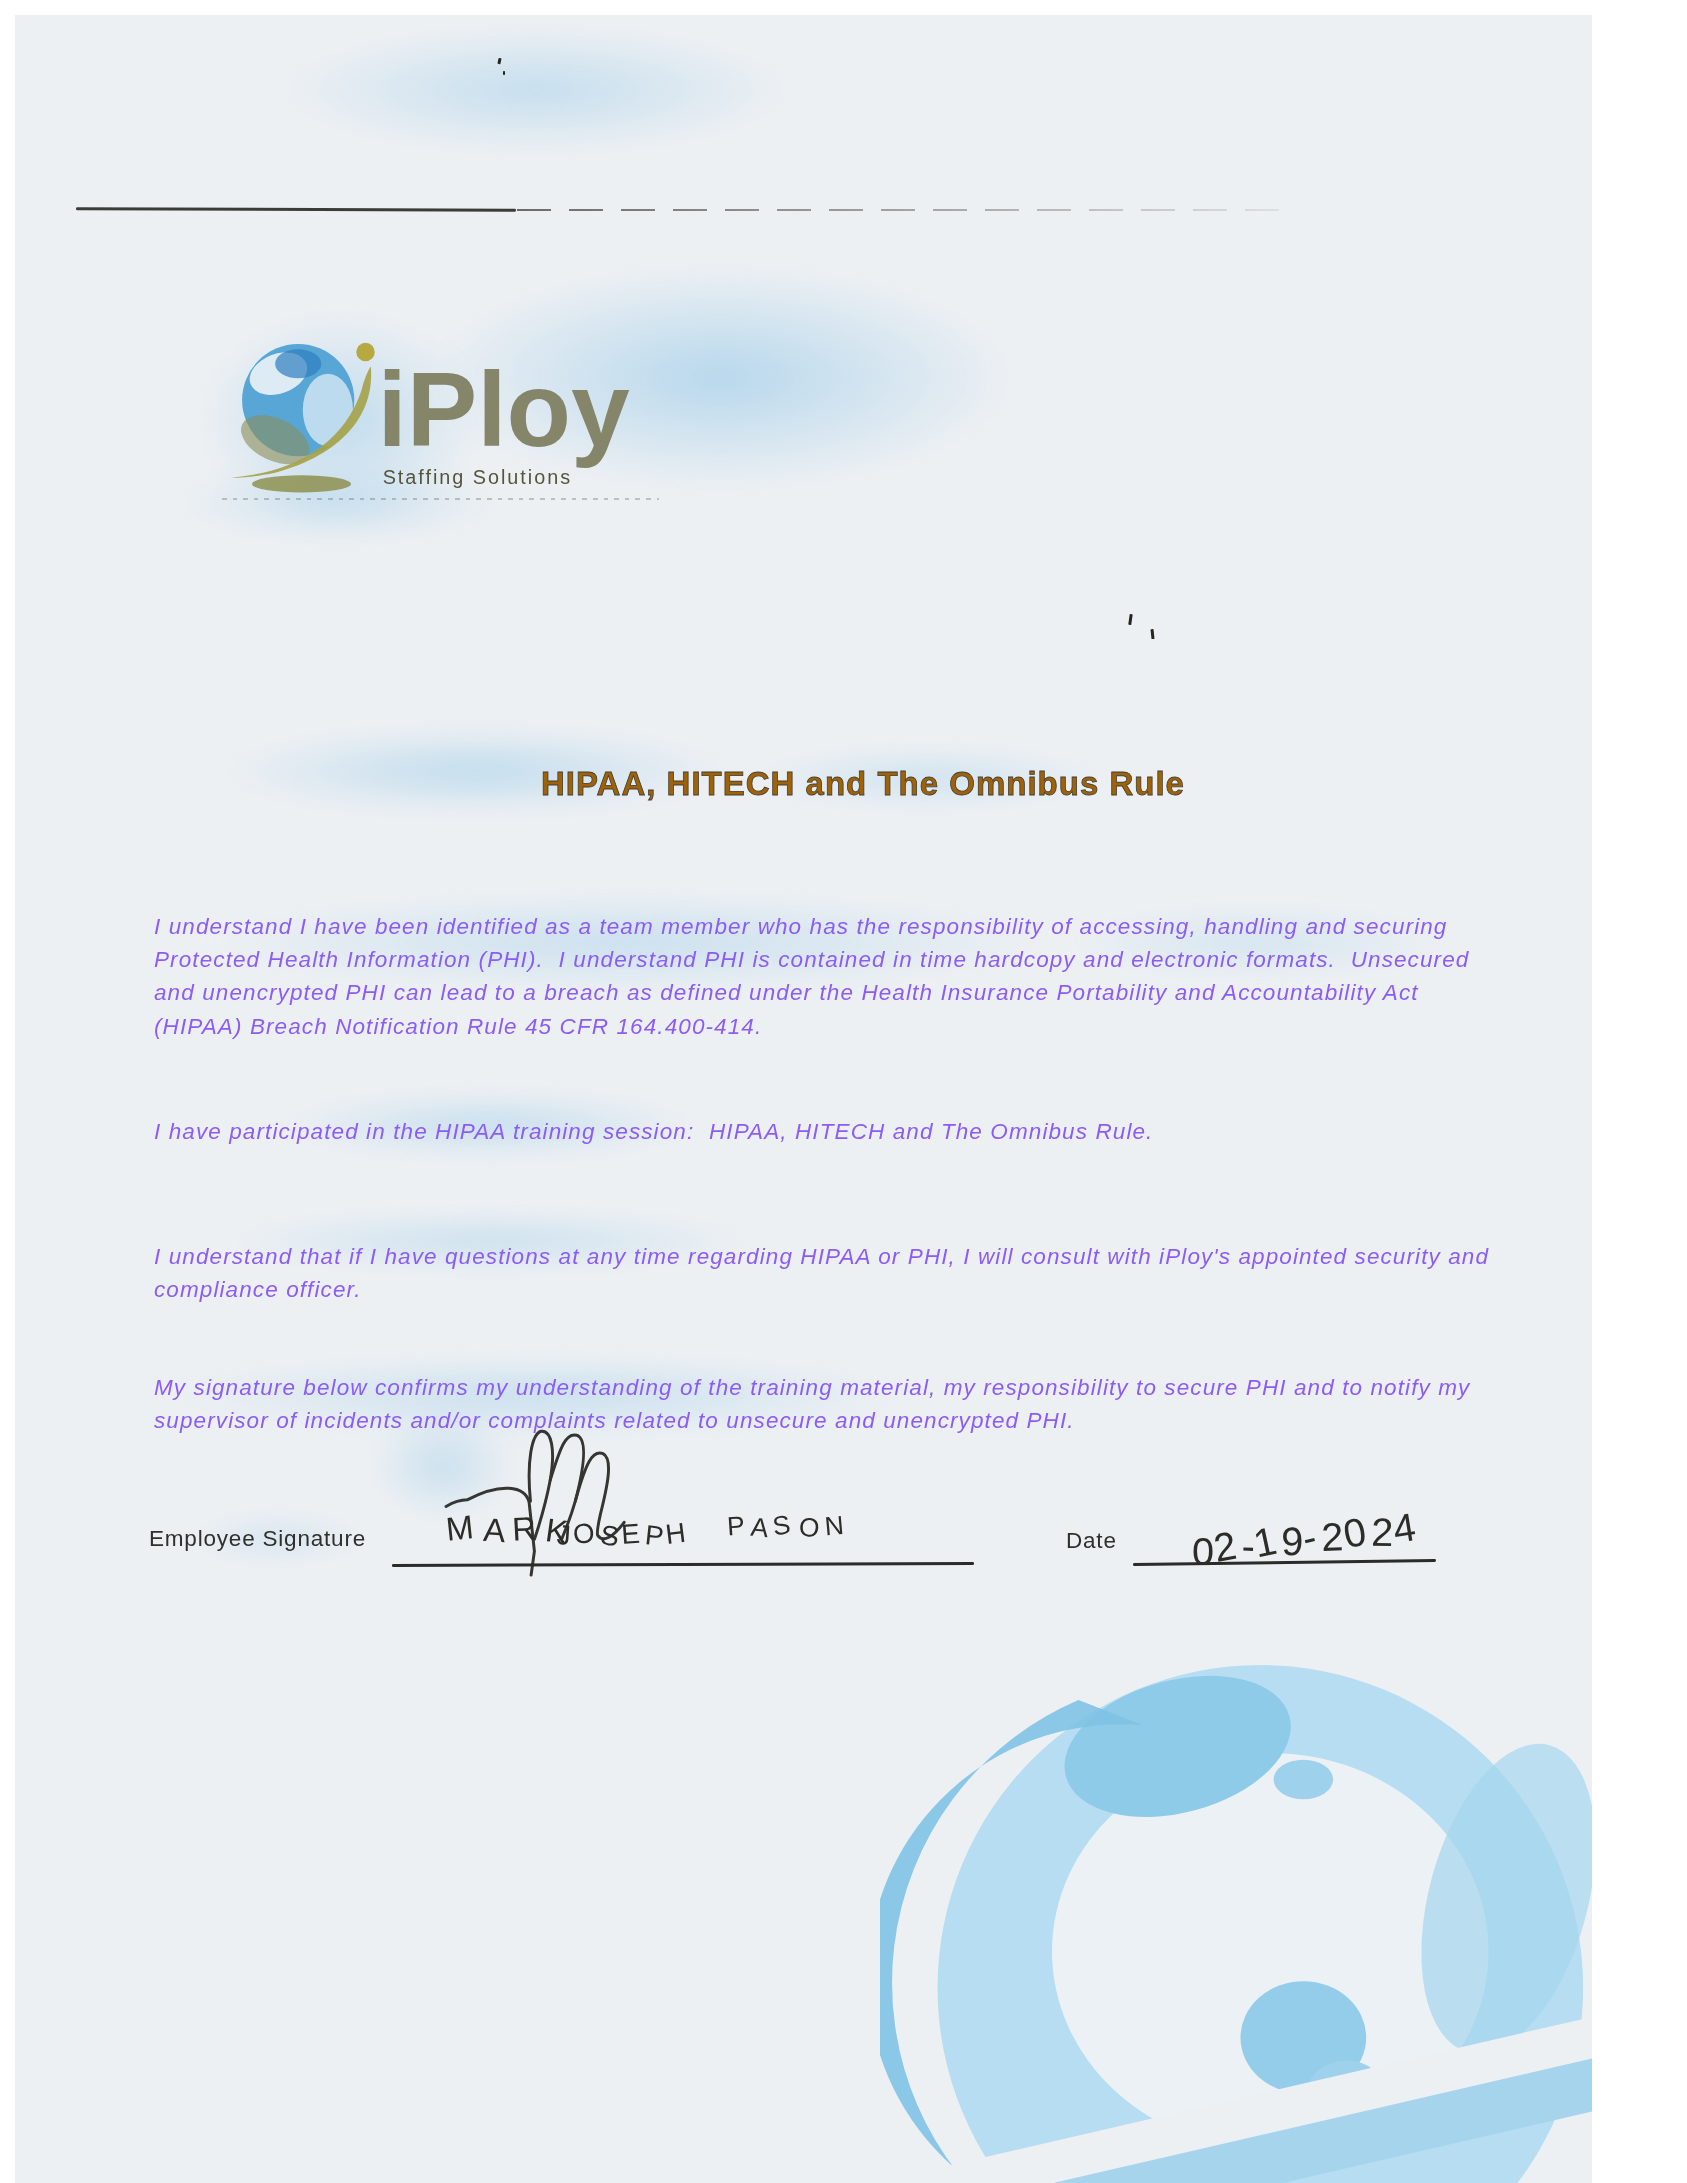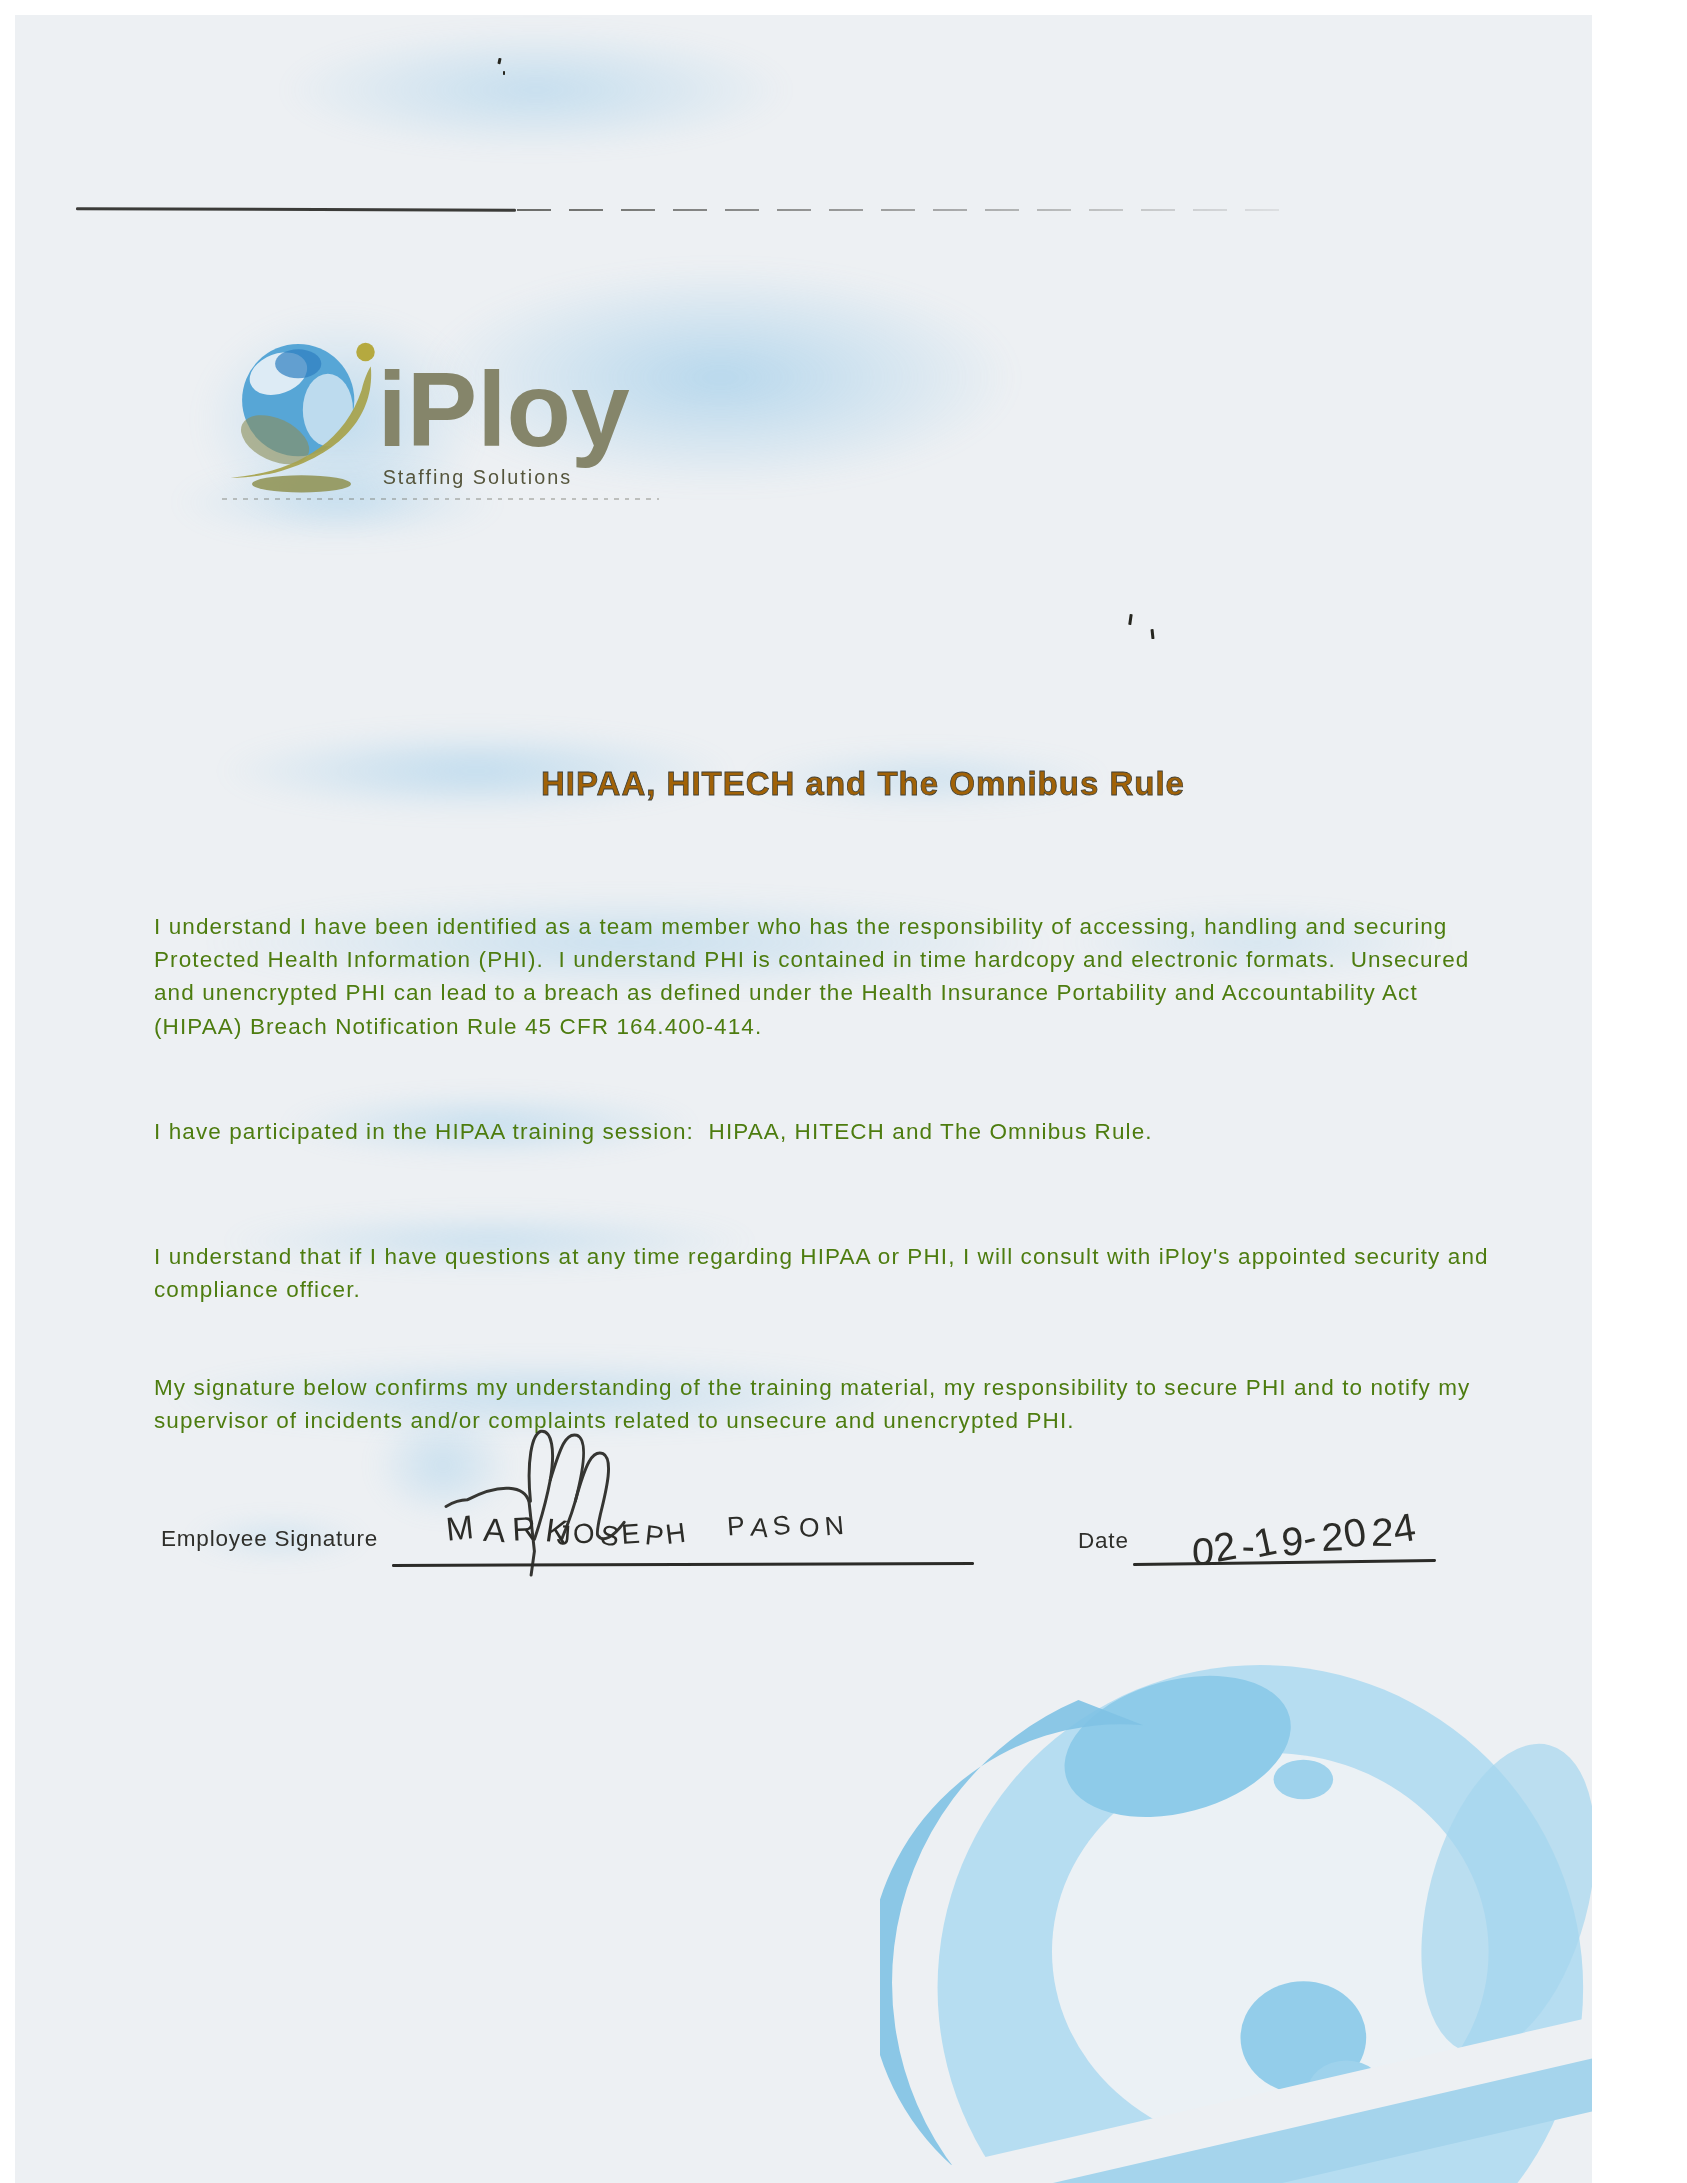--- a/index.html
+++ b/index.html
@@ -12,22 +12,22 @@
   #scanlineA{position:absolute;left:76px;top:208px;width:440px;height:2.6px;background:#3b3b38;
              border-radius:1.3px;transform:rotate(0.2deg);}
   #scanlineB{position:absolute;left:517px;top:209px;width:767px;height:2px;opacity:.8;
              background:repeating-linear-gradient(90deg,#4a4a46 0 34px,rgba(74,74,70,0) 34px 52px);
              -webkit-mask-image:linear-gradient(to right,#000 0%,rgba(0,0,0,.5) 60%,rgba(0,0,0,.12) 100%);
              mask-image:linear-gradient(to right,#000 0%,rgba(0,0,0,.5) 60%,rgba(0,0,0,.12) 100%);}
   #logo-underline{position:absolute;left:222px;top:498px;width:437px;height:2px;opacity:.7;
              background:repeating-linear-gradient(90deg,rgba(100,100,88,.5) 0 4.6px,transparent 4.6px 10.6px);}
   #doc-title{position:absolute;left:541px;top:765px;font-size:33px;font-weight:bold;
              color:#a16207;-webkit-text-stroke:0.8px #3f3f36;letter-spacing:1px;white-space:pre;}
-  .bline{position:absolute;white-space:pre;font-size:22.5px;letter-spacing:1.1px;color:#4d7c0f;}
-  .flabel{position:absolute;white-space:pre;font-size:22.5px;letter-spacing:0.8px;color:#2f2f2b;margin-left:12px;}
+  .bline{position:absolute;white-space:pre;font-size:22.5px;letter-spacing:1.1px;color:#8b5cf6;font-style:italic;}
+  .flabel{position:absolute;white-space:pre;font-size:22.5px;letter-spacing:0.8px;color:#2f2f2b;}
   #sig-line{position:absolute;left:392px;top:1563px;width:582px;height:3.3px;background:#2b2b28;
             transform:rotate(-0.2deg);border-radius:1.3px;}
   #date-line{position:absolute;left:1133px;top:1561px;width:303px;height:3.3px;background:#2b2b28;
             transform:rotate(-0.8deg);border-radius:1.3px;}
   svg{position:absolute;overflow:visible;}
   #watermark-svg{overflow:hidden;}
   .hand{font-family:"Liberation Sans",sans-serif;fill:#2c2c28;}
 </style>
 </head>
 <body>

